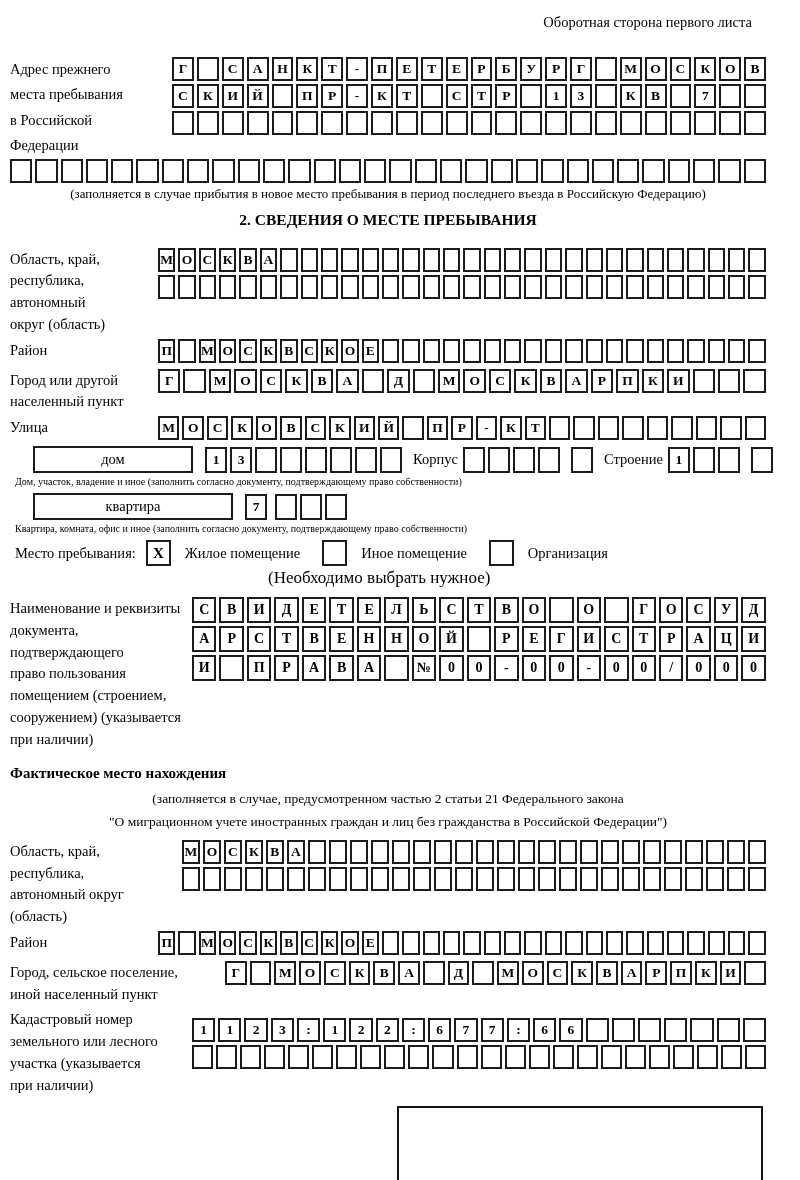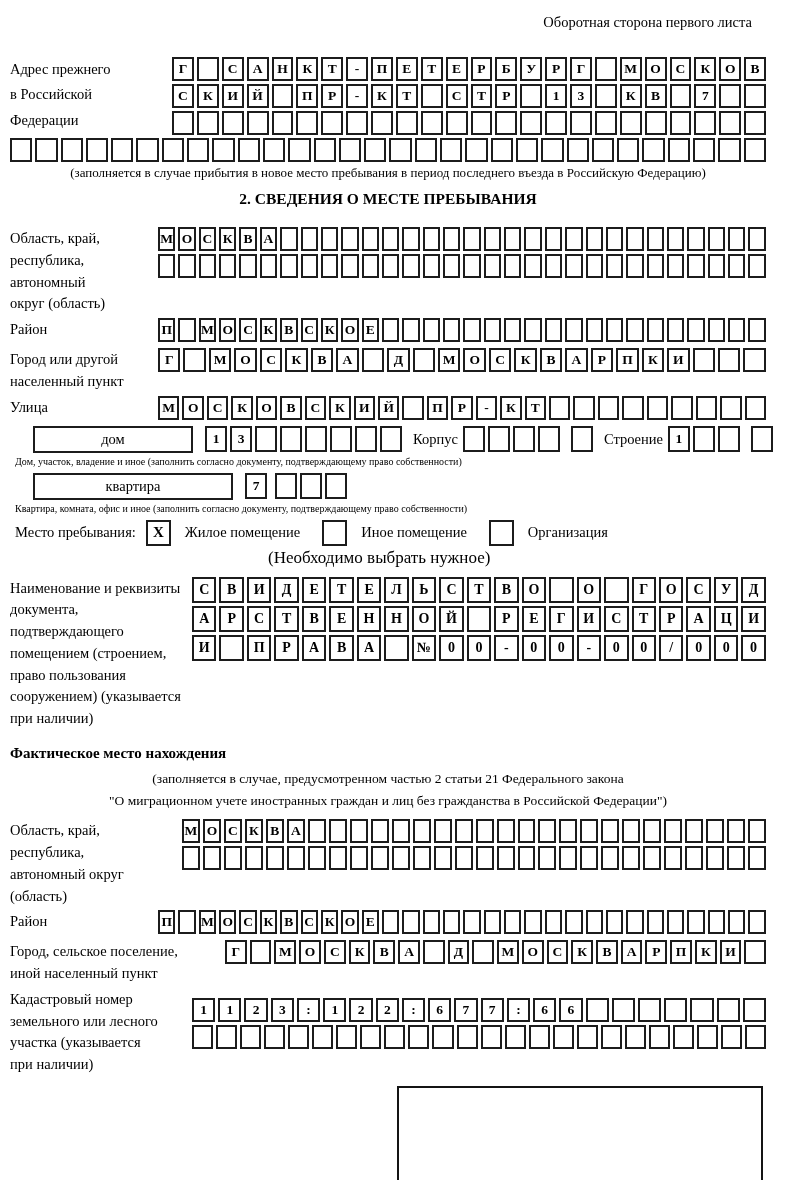--- a/index.html
+++ b/index.html
@@ -56,20 +56,21 @@
 </head>
 <body>
 
 <div class="page">
 
   <div class="corner">Оборотная сторона первого листа</div>
 
   <div class="addr-field">
     <div class="addr-label">
         <div>Адрес прежнего</div>
+        <div>места пребывания</div>
         <div>в Российской</div>
         <div>Федерации</div>
       </div>
     <div class="fcells">
       <div class="cellrow">
           <div class="cell">Г</div>
           <div class="cell">&nbsp;</div>
           <div class="cell">С</div>
           <div class="cell">А</div>
           <div class="cell">Н</div>
@@ -415,22 +416,22 @@
         <span class="chk">&nbsp;</span>
         <span class="opt-label">Организация</span>
       </span>
   </div>
   <div class="stay-note">(Необходимо выбрать нужное)</div>
 
   <div class="field doc">
     <div class="flabel lw182">
         <div>Наименование и реквизиты</div>
         <div>документа, подтверждающего</div>
+        <div>право пользования</div>
         <div>помещением (строением,</div>
-        <div>право пользования</div>
         <div>сооружением) (указывается</div>
         <div>при наличии)</div>
       </div>
     <div class="fcells">
       <div class="cellrow">
           <div class="cell">С</div>
           <div class="cell">В</div>
           <div class="cell">И</div>
           <div class="cell">Д</div>
           <div class="cell">Е</div>

